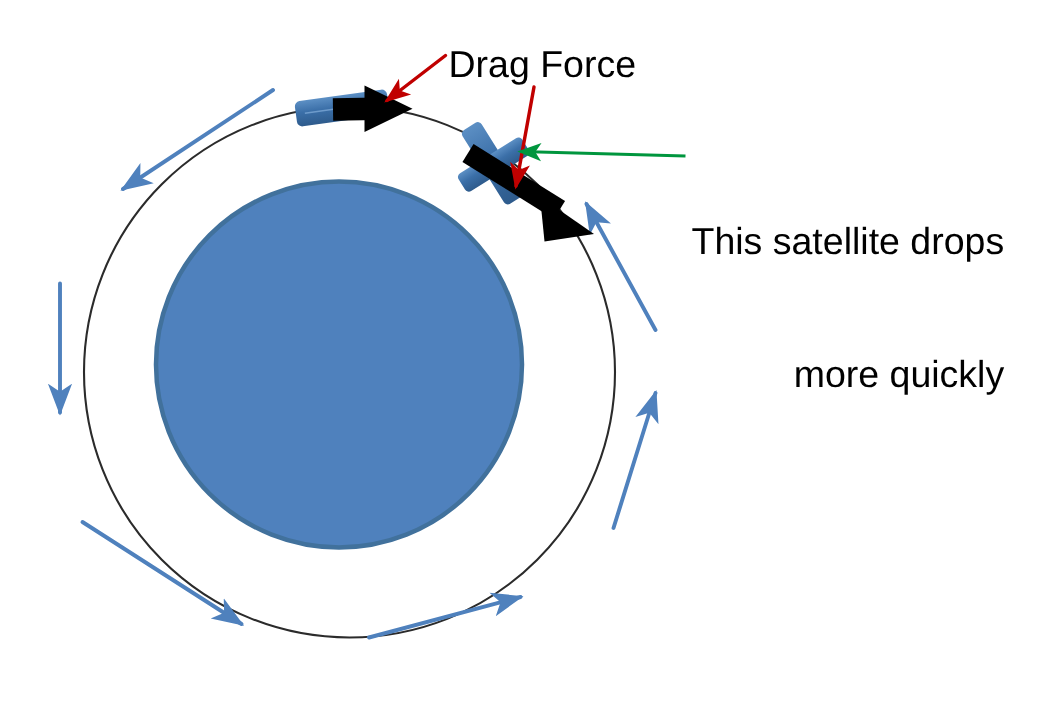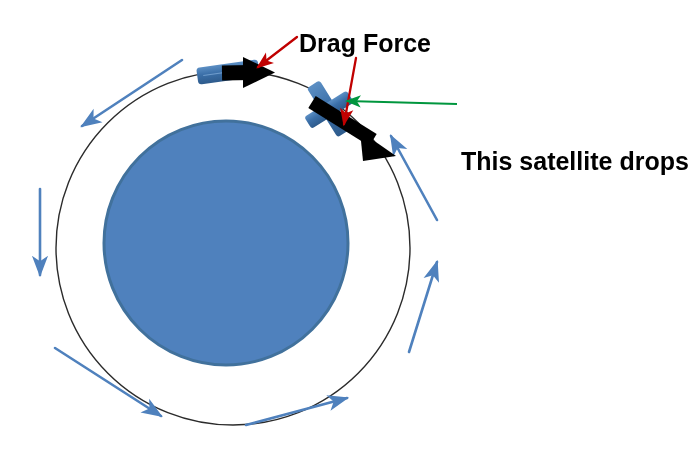--- a/index.html
+++ b/index.html
@@ -22,21 +22,21 @@
     left: 0;
     top: 0;
     width: 700px;
     height: 473px;
     display: block;
   }
   .label-text {
     position: absolute;
     color: #000000;
     font-family: "Liberation Sans", sans-serif;
-    font-weight: 700;
+    font-weight: 400;
     white-space: pre;
     line-height: 1.18;
   }
   #drag-force-label {
     left: 299px;
     top: 29px;
     font-size: 25px;
   }
   #satellite-note-label {
     left: 461px;
@@ -113,15 +113,16 @@
       <line x1="356" y1="58" x2="344" y2="124" marker-end="url(#mk-red)"></line>
     </g>
 
     <line x1="457" y1="104" x2="347" y2="101" stroke="#00963E" stroke-width="2.1" marker-end="url(#mk-green)" fill="none"></line>
   </svg>
 
   <div class="label-text" id="drag-force-label">Drag Force</div>
 
   <div class="label-text" id="satellite-note-label">
     <div>This satellite drops</div>
+    <div>more quickly</div>
   </div>
 
 </div>
 
 </body></html>

